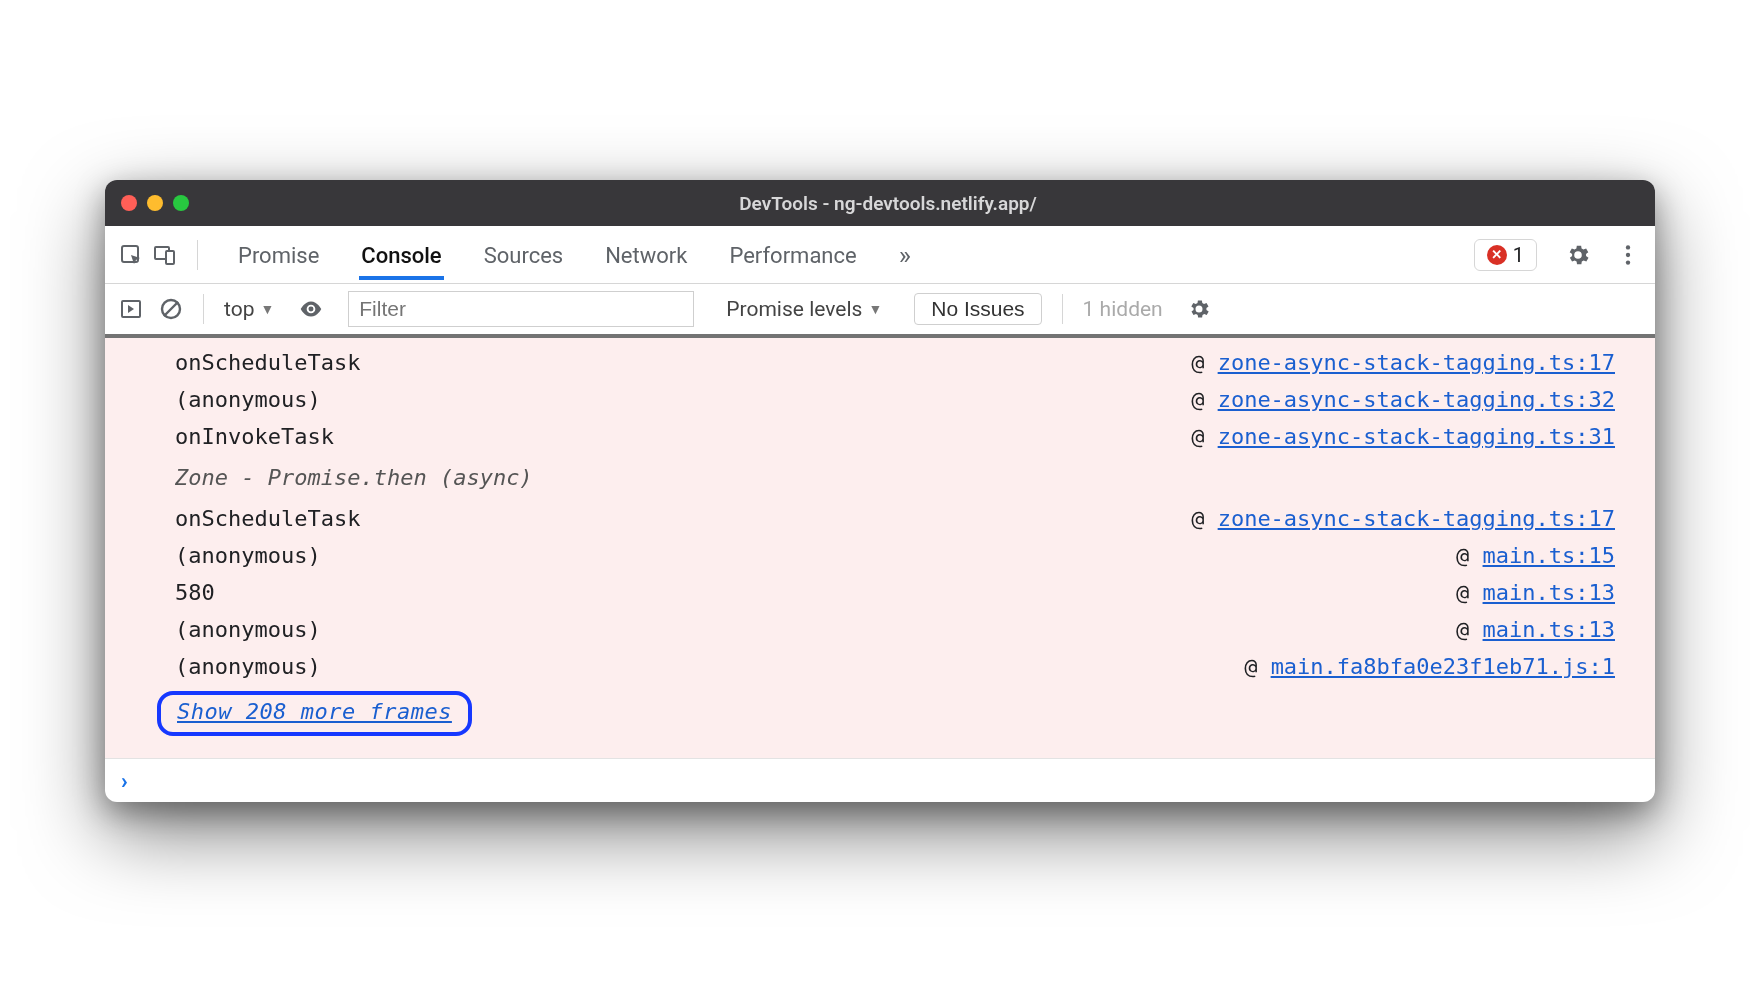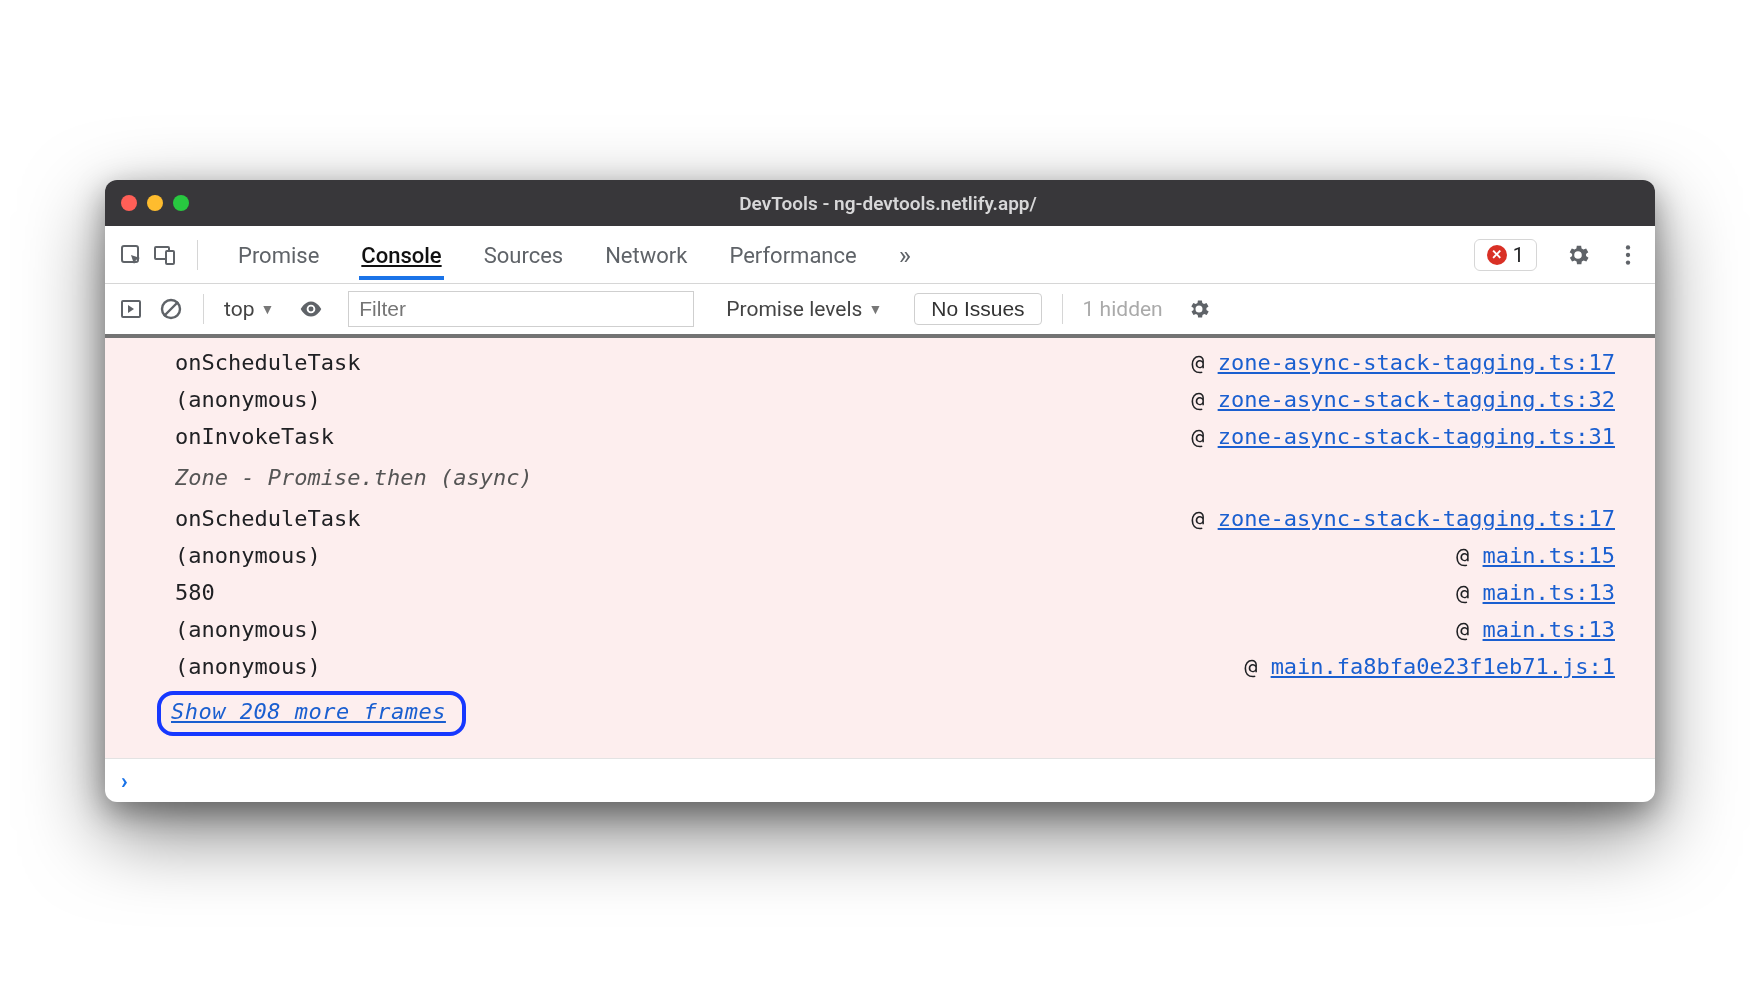--- a/index.html
+++ b/index.html
@@ -48,21 +48,21 @@
     font-size: 22px;
     color: #5f6368;
   }
   .ic-btn {
     display: inline-flex; align-items: center; justify-content: center;
     color: #5f6368; cursor: pointer;
   }
   .vdiv { width: 1px; height: 30px; background: #d6d6d6; margin: 0 10px; }
   .tabs { display: flex; gap: 38px; margin-left: 18px; }
   .tab { cursor: pointer; padding: 14px 2px 12px; color: #5f6368; }
-  .tab.active { color: #111; border-bottom: 4px solid #1a73e8; font-weight: 500; padding-bottom: 4px; text-decoration: underline; }
+  .tab.active { color: #111; border-bottom: 4px solid #1a73e8; font-weight: 500; padding-bottom: 4px; }
   .spacer { flex: 1; }
   .err-badge {
     display: inline-flex; align-items: center; gap: 6px;
     border: 1px solid #d6d6d6; border-radius: 6px;
     padding: 3px 12px; font-size: 20px; color: #202124; cursor: pointer;
   }
   .err-dot {
     width: 20px; height: 20px; border-radius: 50%;
     background: #d93025; color: #fff; font-weight: 700; font-size: 13px;
     display: inline-flex; align-items: center; justify-content: center;
@@ -106,21 +106,21 @@
   .row .src a { color: #1a5fd0; text-decoration: underline; cursor: pointer; }
   .async-row {
     padding: 10px 40px 10px 70px;
     font-style: italic; color: #555;
   }
   .more-wrap { padding: 6px 40px 16px 52px; }
   .more-pill {
     display: inline-block;
     border: 4px solid #1638ff;
     border-radius: 16px;
-    padding: 4px 16px 8px 10px;
+    padding: 4px 16px 8px 16px;
   }
   .more-pill a {
     font-style: italic;
     color: #1a5fd0;
     text-decoration: underline;
     cursor: pointer;
     letter-spacing: .5px;
   }
   
   .prompt {

